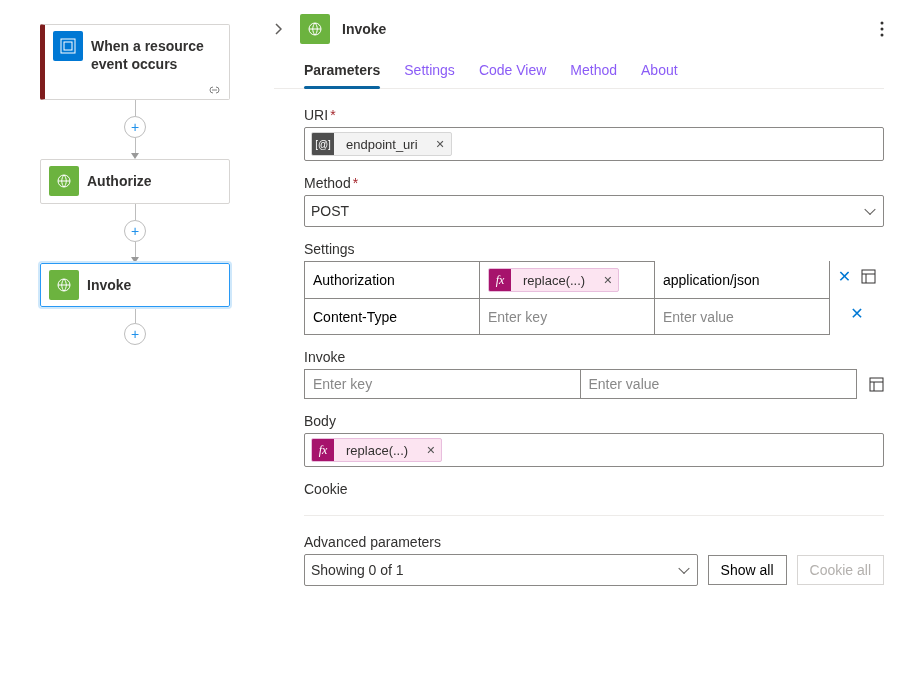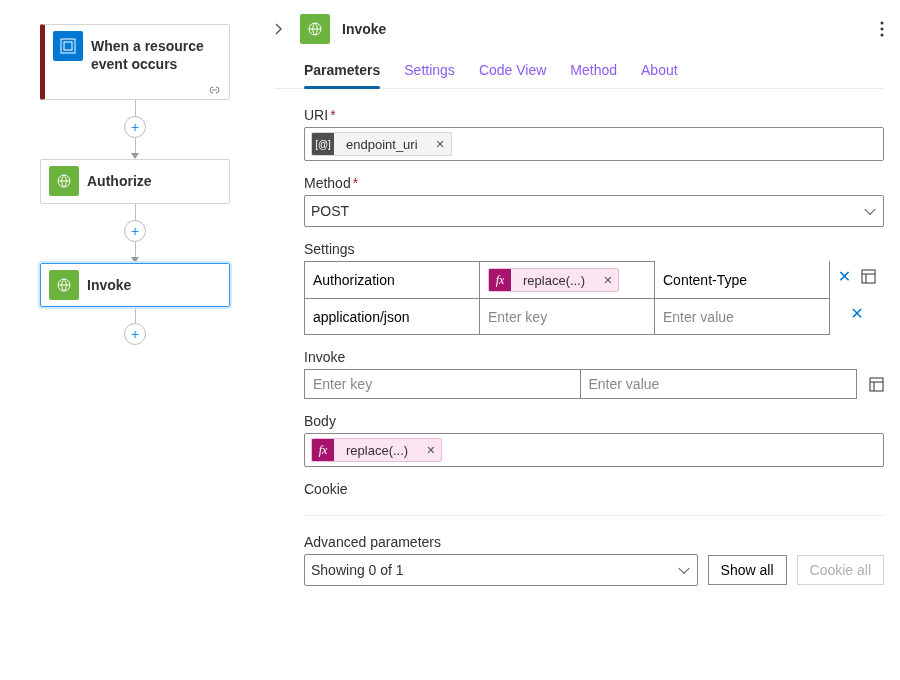--- a/index.html
+++ b/index.html
@@ -408,24 +408,24 @@
             <input class="bare" value="Authorization" style="">
           </div>
           <div class="cell">
             <span class="token fx">
               <span class="t-icon">fx</span>
               <span class="t-label">replace(...)</span>
               <span class="t-x">✕</span>
             </span>
           </div>
           <div class="cell">
+            <input class="bare" value="application/json" style="">
+          </div>
+          <div class="cell">
             <input class="bare" value="Content-Type" style="">
-          </div>
-          <div class="cell">
-            <input class="bare" value="application/json" style="">
           </div>
           <div class="cell">
             <input class="bare" placeholder="Enter key" style="">
           </div>
           <div class="cell">
             <input class="bare" placeholder="Enter value" style="">
           </div>
         </div>
         <div class="kv-actions">
           <div class="row-actions">

